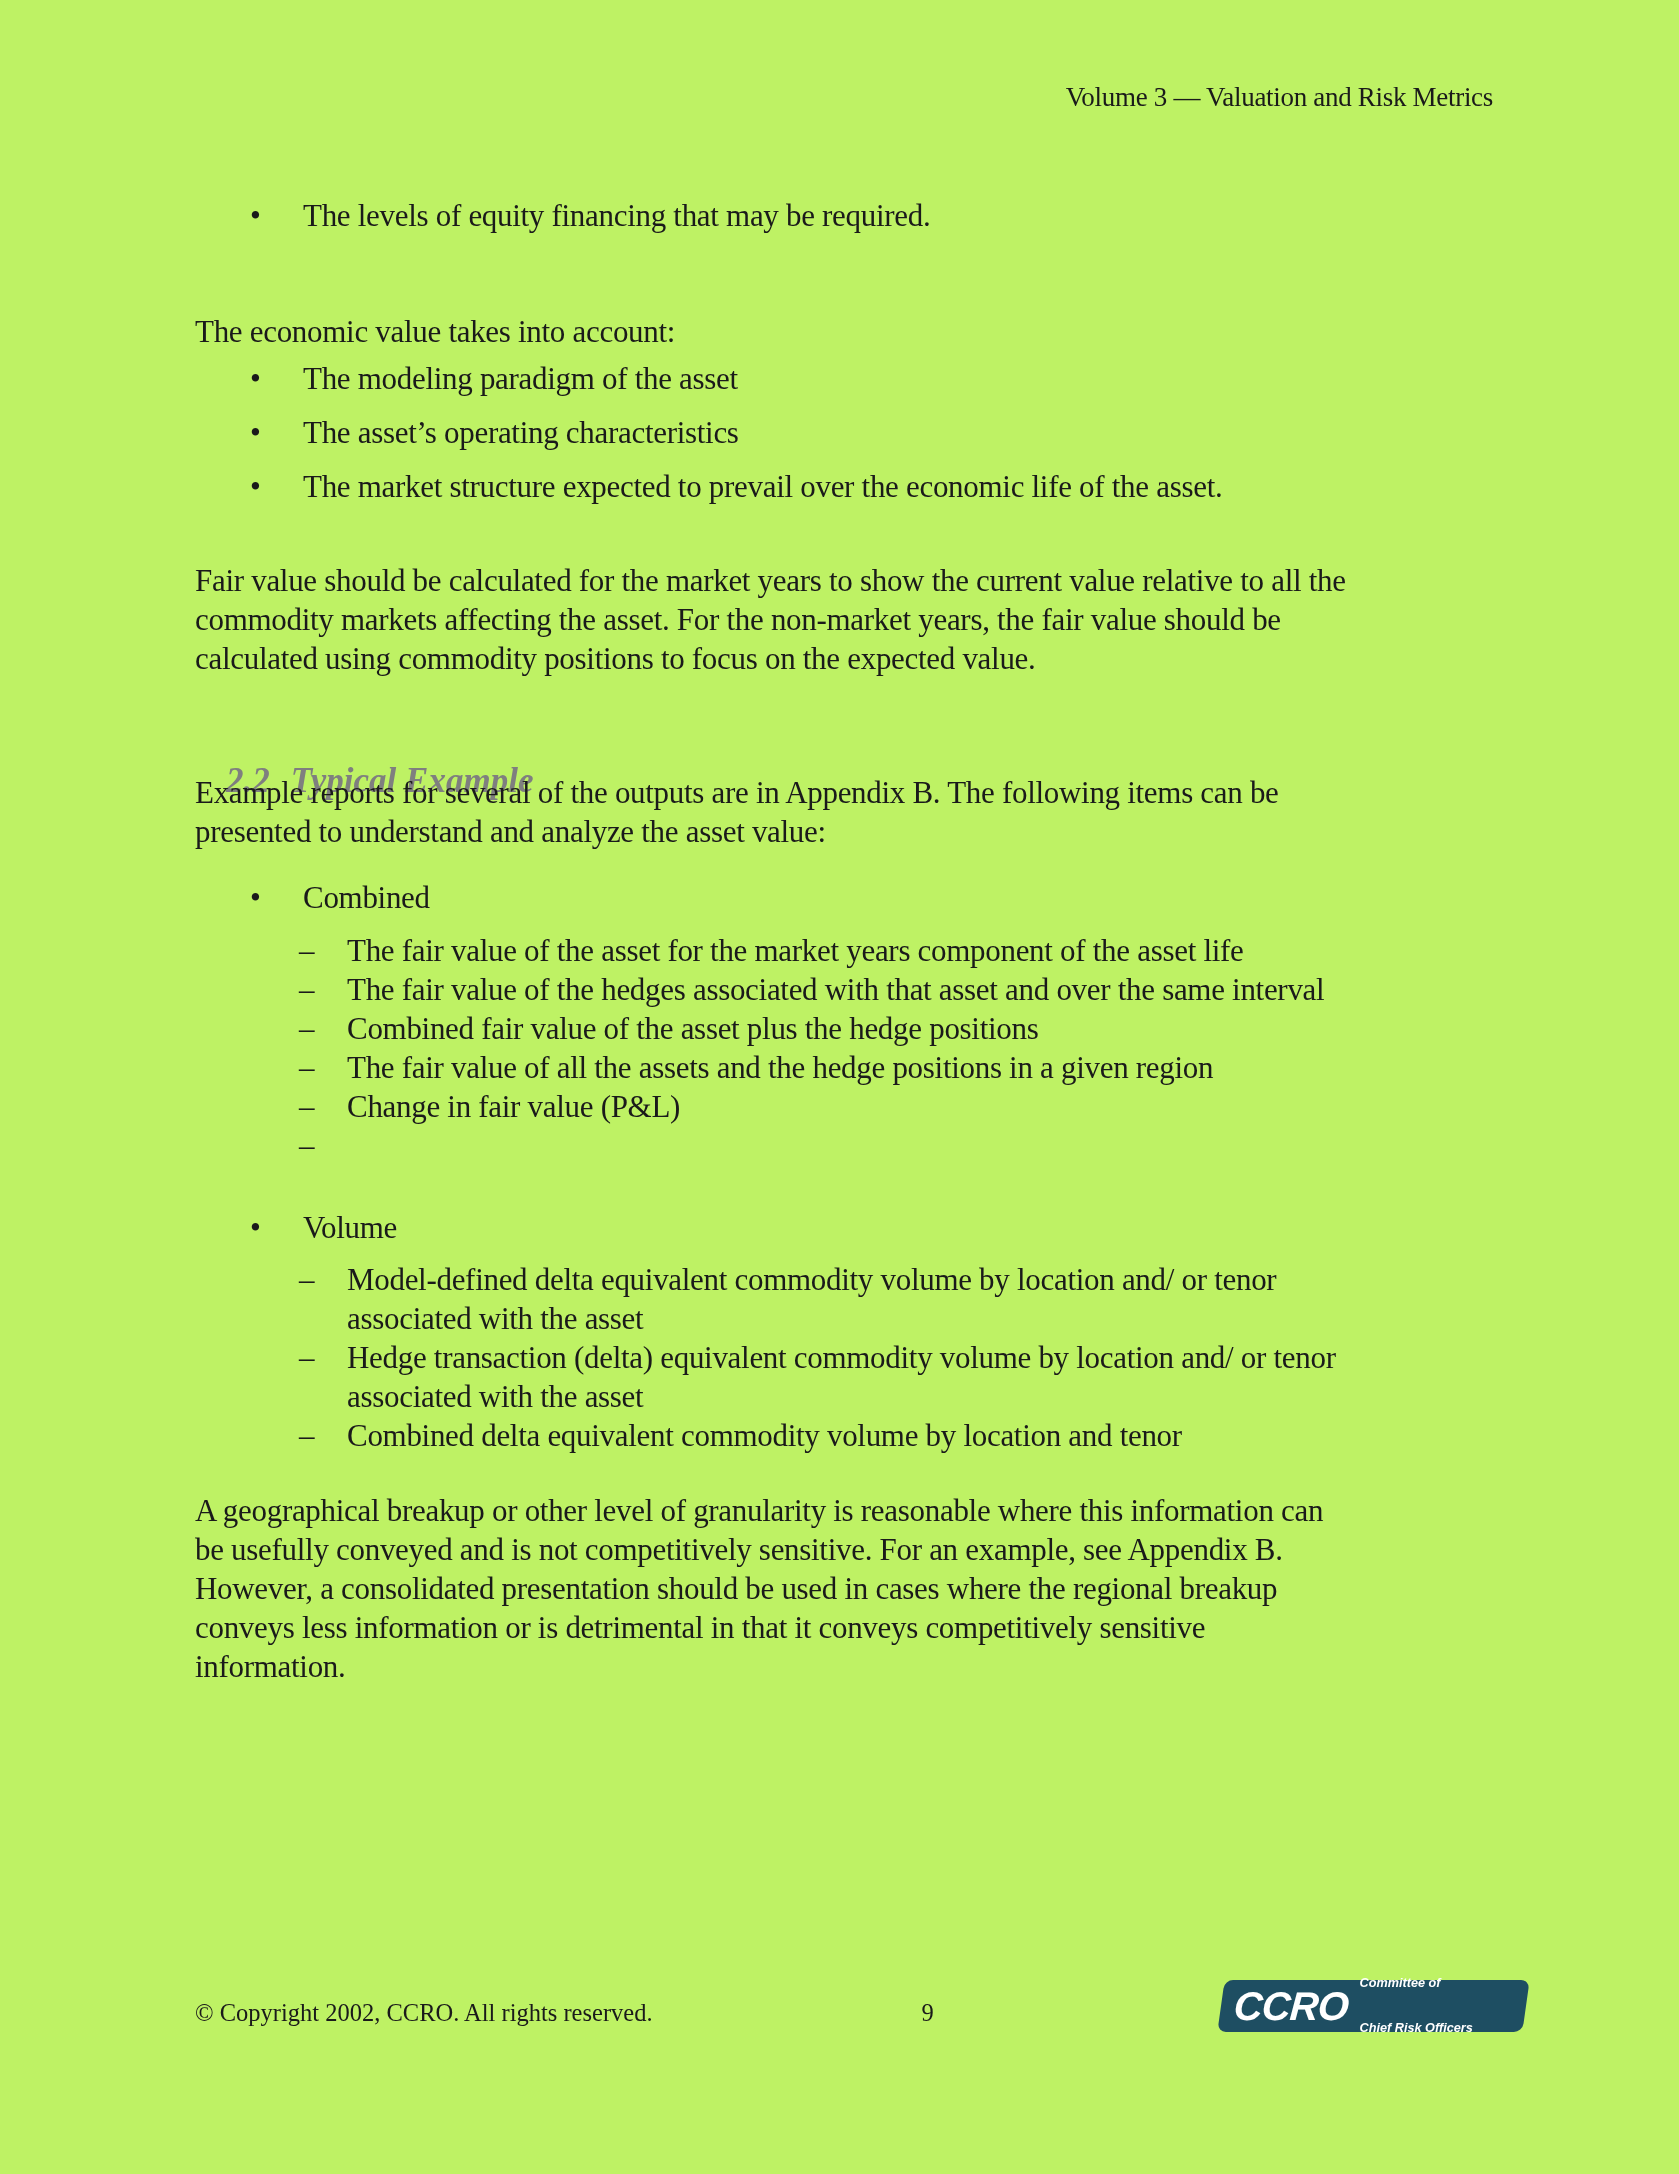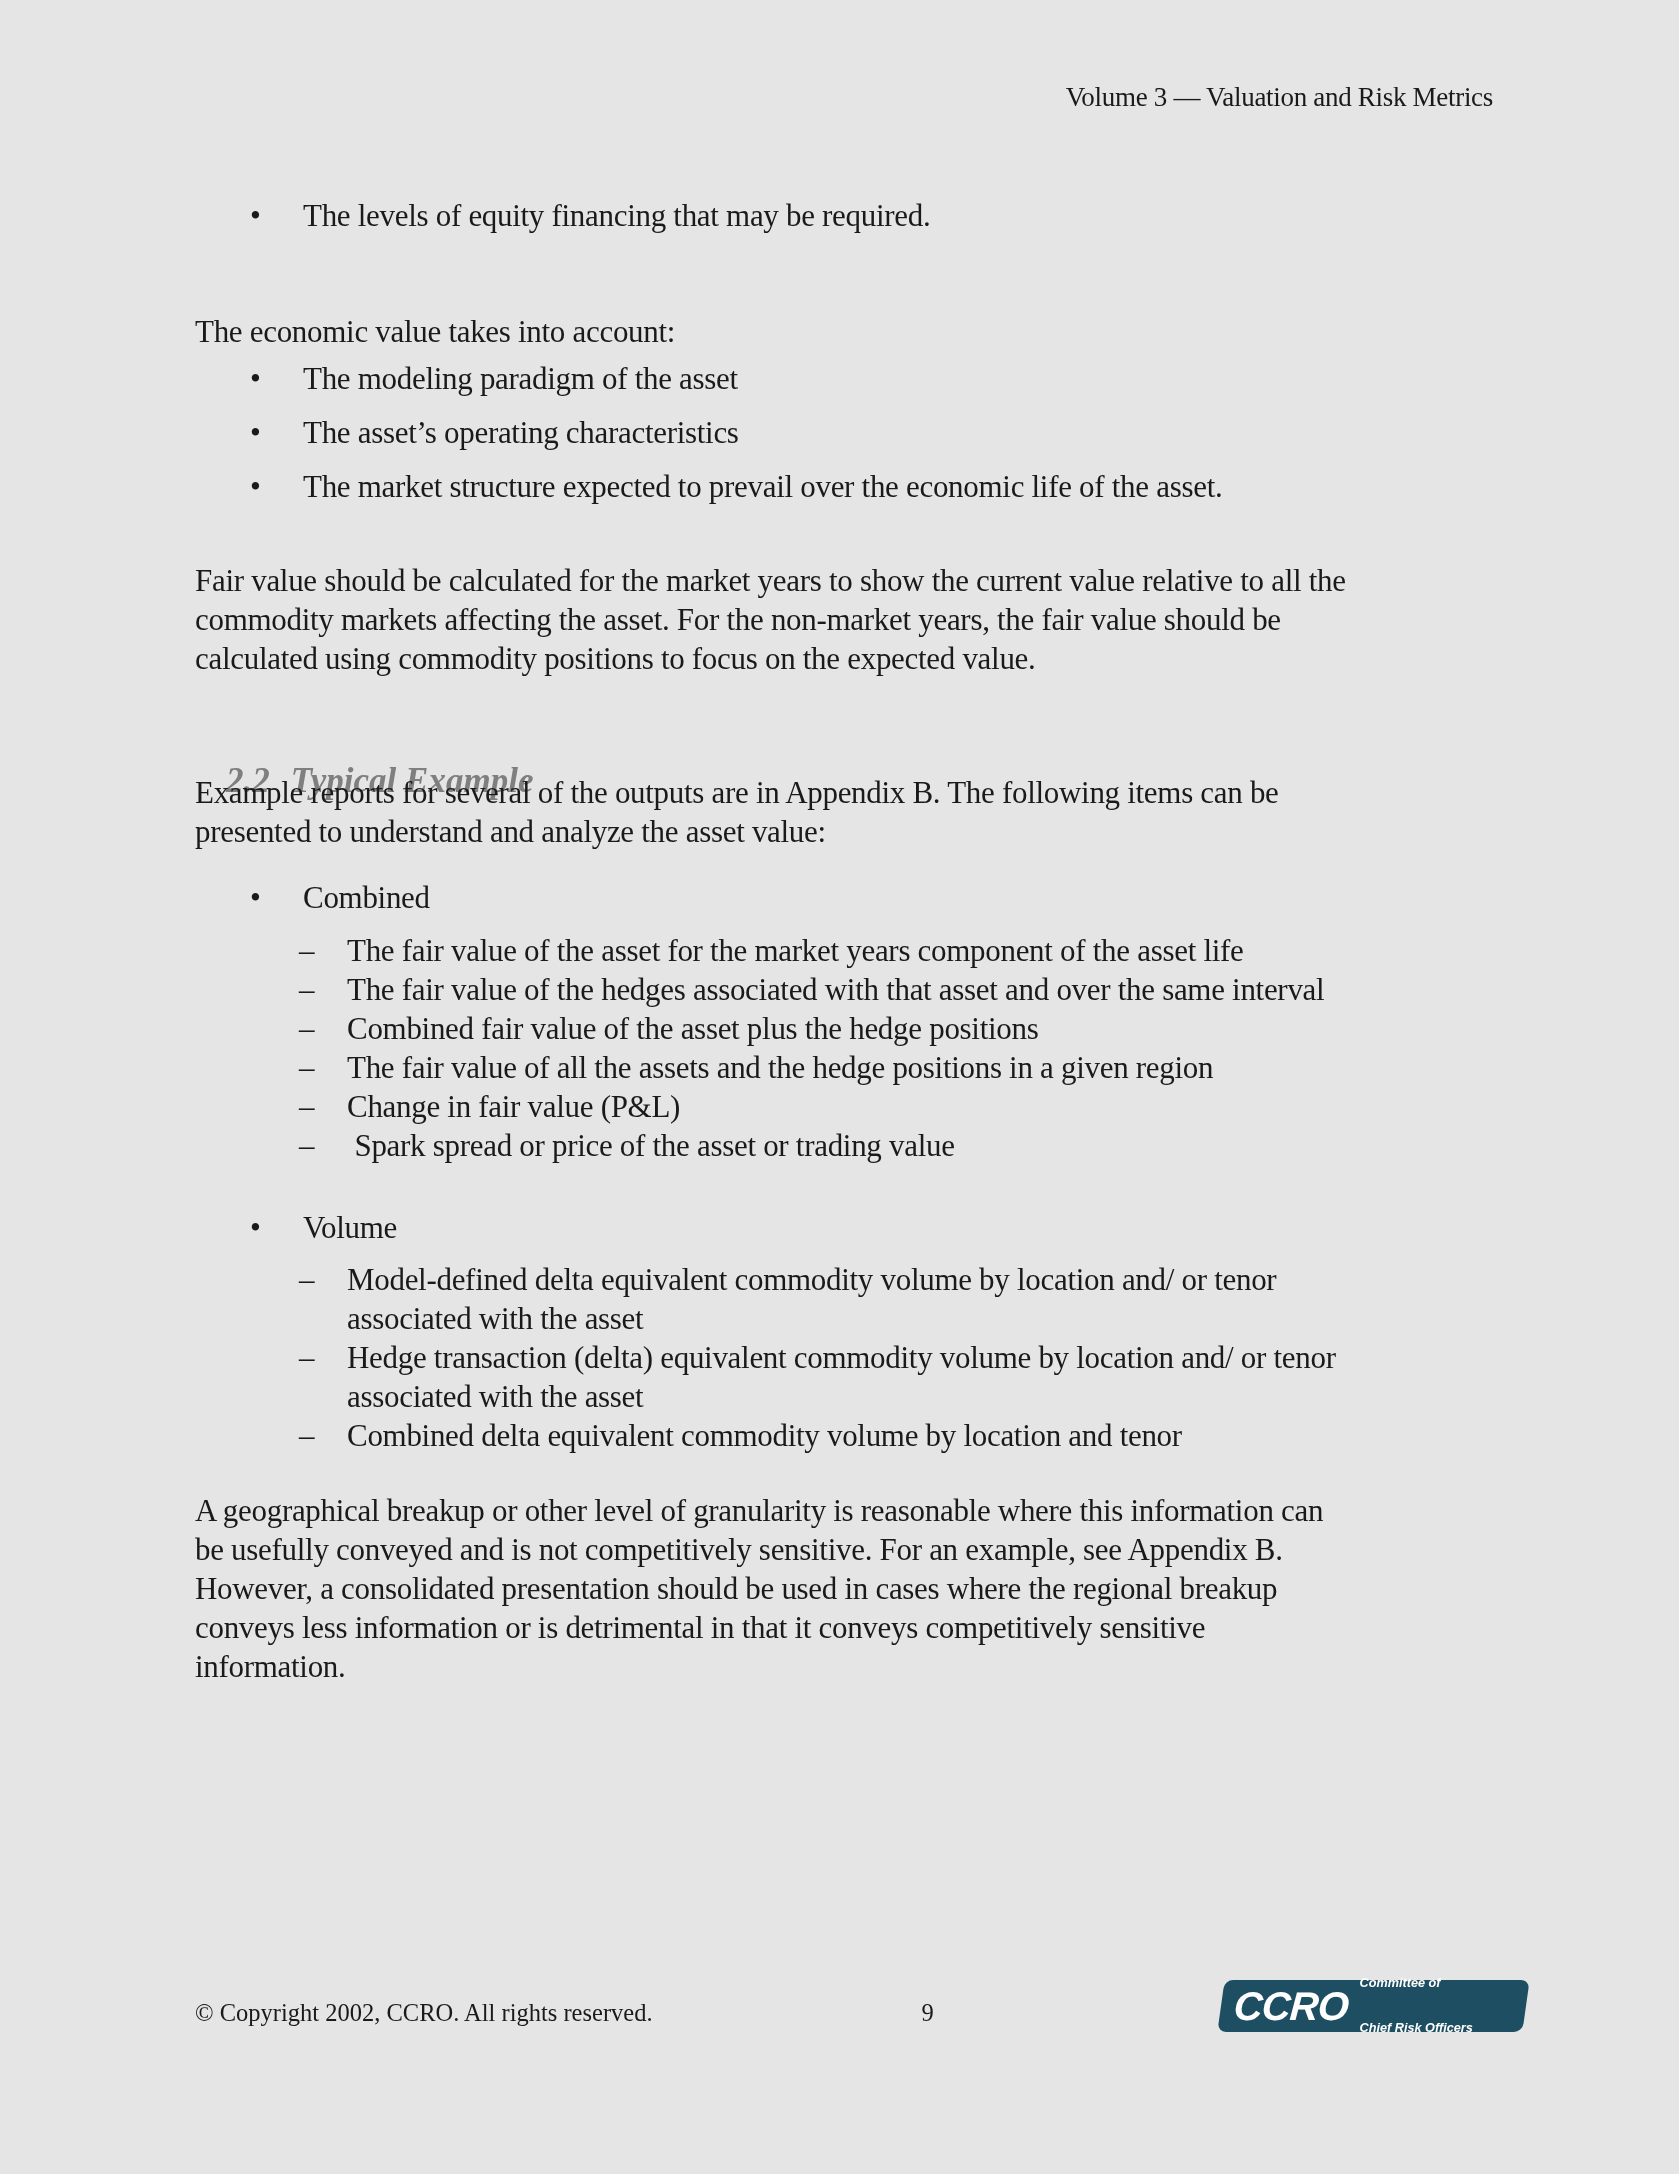--- a/index.html
+++ b/index.html
@@ -4,21 +4,21 @@
 <style>
   html, body {
     margin: 0;
     padding: 0;
     background: #ffffff;
   }
   .page {
     position: relative;
     width: 1680px;
     height: 2174px;
-    background: #e5e5e5;
+    background: #bef264;
     font-family: "Liberation Serif", "DejaVu Serif", serif;
     color: var(--text, #1a1a1a);
     overflow: hidden;
   }
   .abs { position: absolute; }
   .body-text {
     font-size: 31px;
     line-height: 39px;
     letter-spacing: -0.3px;
     white-space: pre;
@@ -161,21 +161,20 @@
     <div class="ditem" style="height:39px;">
       <span class="dash-marker body-text">–</span>
       <span class="dash-text body-text">The fair value of all the assets and the hedge positions in a given region</span>
     </div>
     <div class="ditem" style="height:39px;">
       <span class="dash-marker body-text">–</span>
       <span class="dash-text body-text">Change in fair value (P&amp;L)</span>
     </div>
     <div class="ditem" style="height:39px;">
       <span class="dash-marker body-text">–</span>
-      <span class="dash-text body-text"> Spark spread or price of the asset or trading value</span>
     </div>
   </div>
 
   <div class="abs" style="top:1208px; left:0; width:100%;">
     <span class="bullet-marker body-text">•</span>
     <span class="bullet-text body-text">Volume</span>
   </div>
 
   <div class="abs dlist" style="top:1260px; width:100%;">
     <div class="ditem" style="height:78px;">

